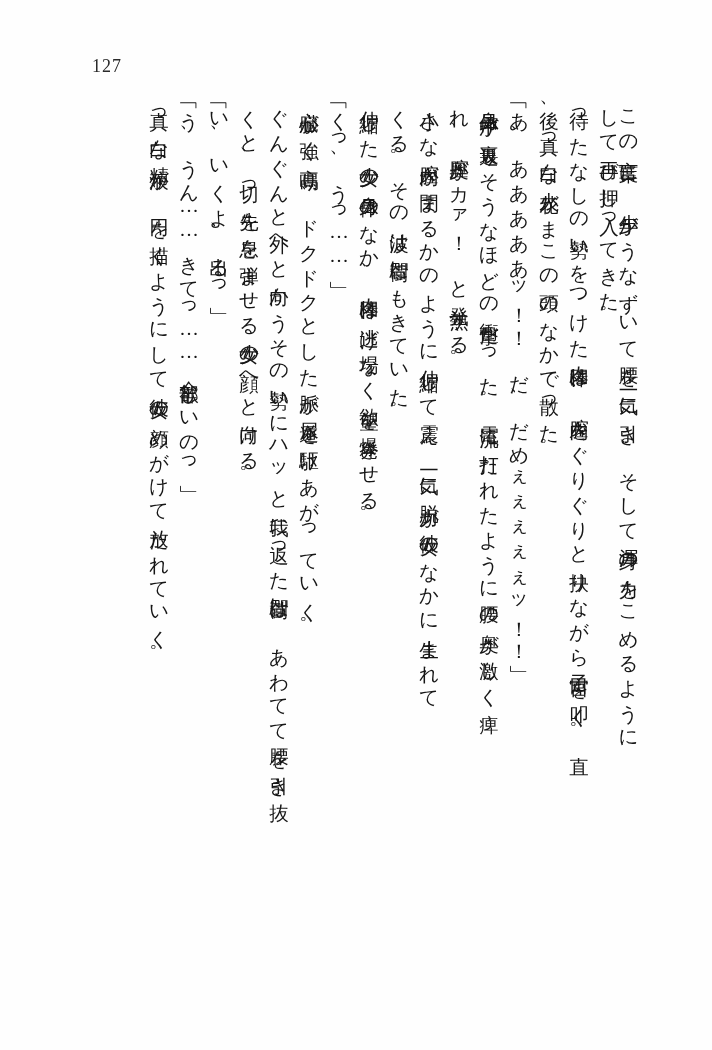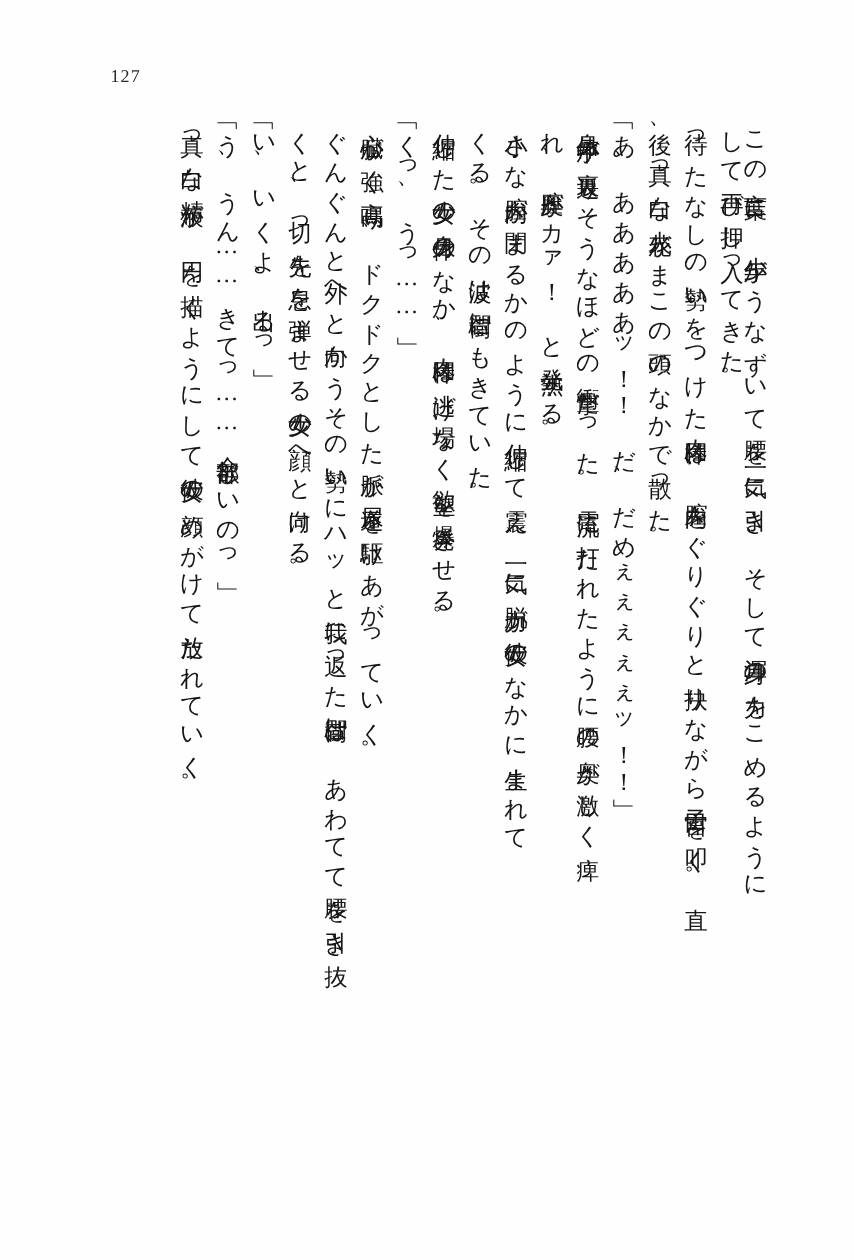--- a/index.html
+++ b/index.html
@@ -20,21 +20,21 @@
     position: absolute;
     inset: 0;
     background: #fefefe;
   }
 
   
   .page-number {
     position: absolute;
     top: 56px;
     left: 92px;
-    font-size: 15px;
+    font-size: 18px;
     letter-spacing: 1px;
     color: #2a2a2a;
     font-family: "Liberation Serif", "DejaVu Serif", serif;
   }
 
   
   .text-body {
     position: absolute;
     top: 96px;
     right: 74px;

